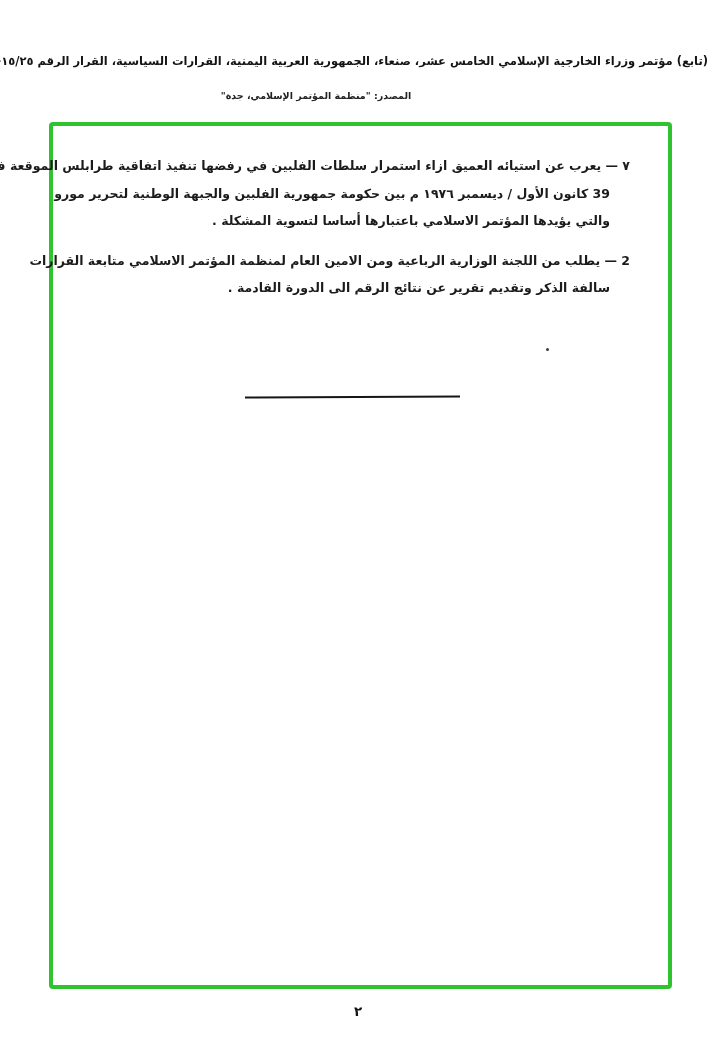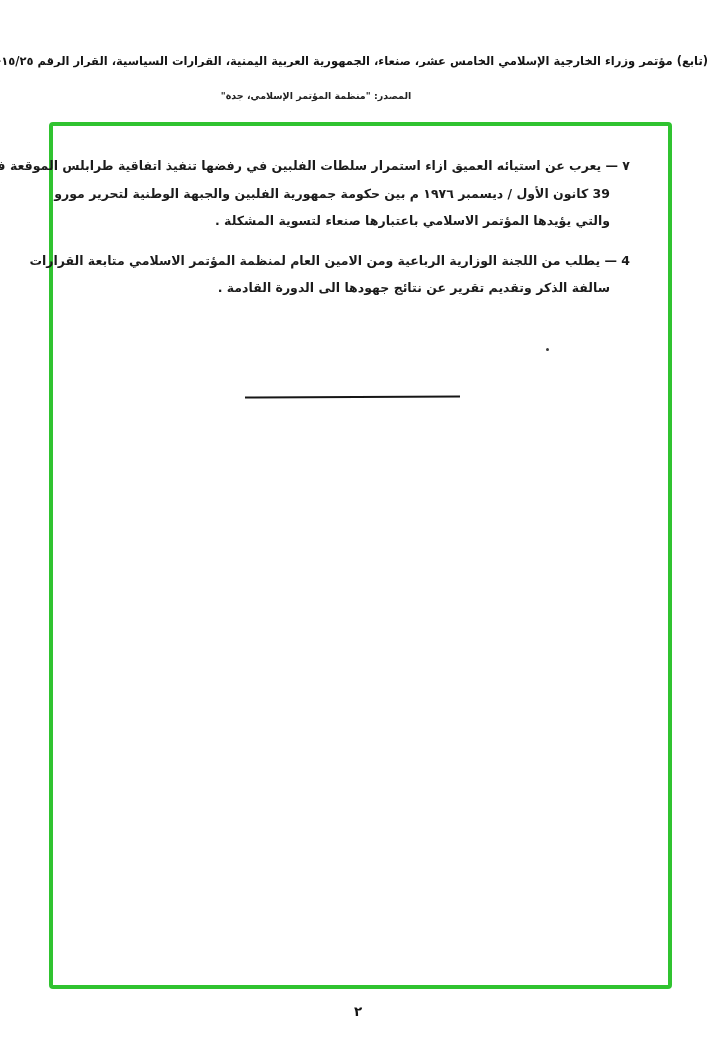--- a/index.html
+++ b/index.html
@@ -110,26 +110,26 @@
 
   <div class="doc-source">المصدر:  "منظمة المؤتمر الإسلامي، جدة"</div>
 
   <div class="green-box">
 
     <div class="text-block">
 
       <div class="para">
         <div class="line">٧ — يعرب عن استيائه العميق ازاء استمرار سلطات الفلبين في رفضها تنفيذ اتفاقية طرابلس الموقعة في</div>
         <div class="line indent">39 كانون الأول /  ديسمبر ١٩٧٦ م بين حكومة جمهورية الفلبين والجبهة الوطنية لتحرير مورو</div>
-        <div class="line indent">والتي يؤيدها المؤتمر الاسلامي باعتبارها صنعاء لتسوية المشكلة .</div>
+        <div class="line indent">والتي يؤيدها المؤتمر الاسلامي باعتبارها أساسا لتسوية المشكلة .</div>
       </div>
 
       <div class="para">
-        <div class="line">4 — يطلب من اللجنة الوزارية الرباعية ومن الامين العام لمنظمة المؤتمر الاسلامي متابعة القرارات</div>
-        <div class="line indent">سالفة الذكر وتقديم تقرير عن نتائج جهودها الى الدورة القادمة .</div>
+        <div class="line">2 — يطلب من اللجنة الوزارية الرباعية ومن الامين العام لمنظمة المؤتمر الاسلامي متابعة القرارات</div>
+        <div class="line indent">سالفة الذكر وتقديم تقرير عن نتائج الرقم الى الدورة القادمة .</div>
       </div>
 
     </div>
 
     <div class="stray-dot"></div>
 
     <div class="divider"></div>
 
   </div>
 

